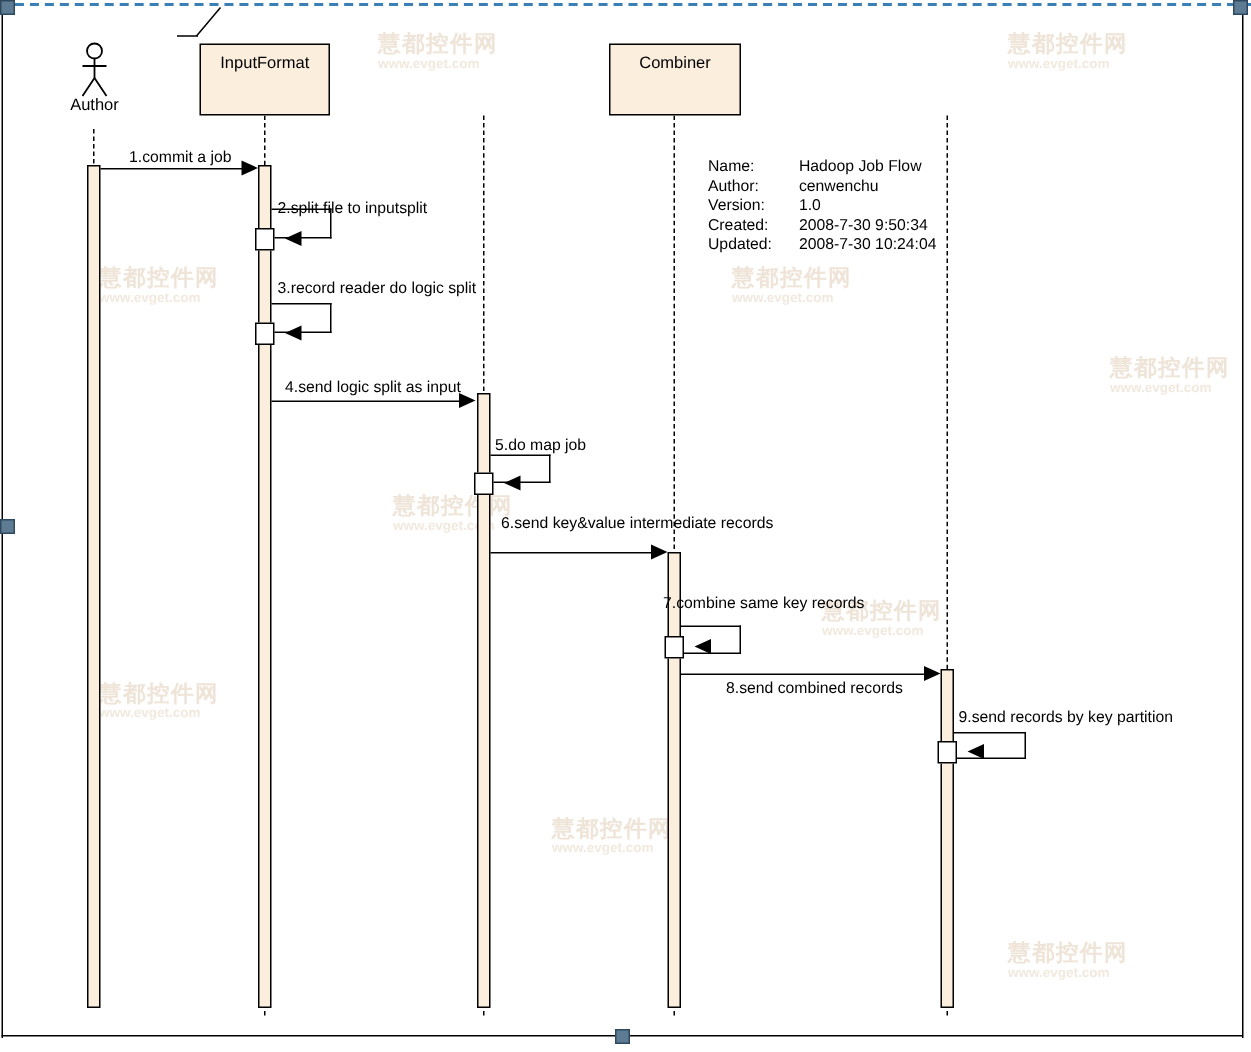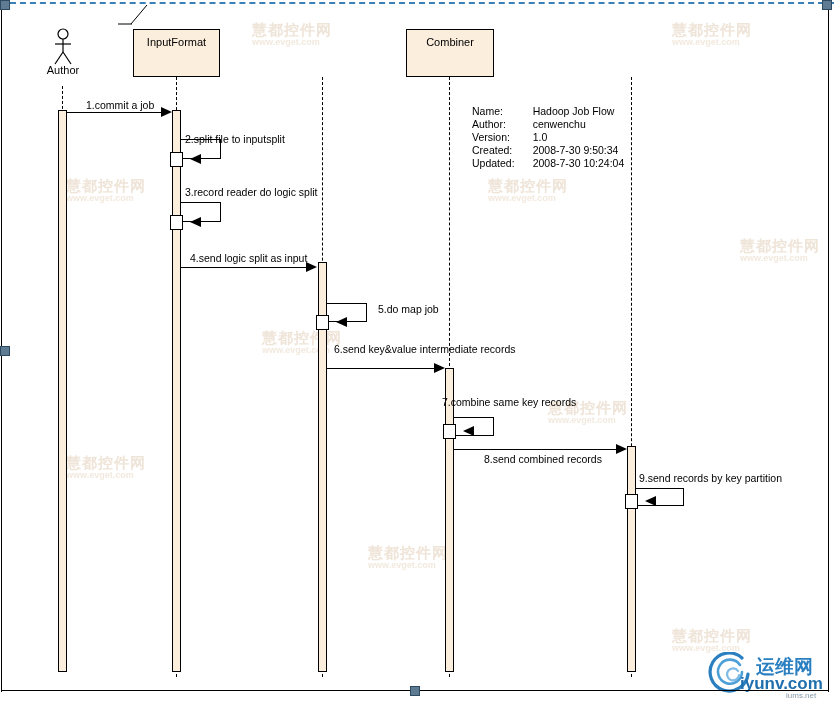--- a/index.html
+++ b/index.html
@@ -248,21 +248,21 @@
   <div class="self-box" style="left:170px;top:215px;"></div>
   <div class="msg-label" style="left:185px;top:186px;">3.record reader do logic split</div>
 
   <div class="msg-line" style="left:181px;top:267px;width:130px;"></div>
   <div class="arrow-r" style="left:306px;top:262px;"></div>
   <div class="msg-label" style="left:190px;top:252px;">4.send logic split as input</div>
 
   <div class="self-loop" style="left:327px;top:303px;width:40px;height:19px;"></div>
   <div class="arrow-l" style="left:336px;top:317px;"></div>
   <div class="self-box" style="left:316px;top:315px;"></div>
-  <div class="msg-label" style="left:330px;top:303px;margin-left:48px;">5.do map job</div>
+  <div class="msg-label" style="left:330px;top:291px;">5.do map job</div>
 
   <div class="msg-line" style="left:327px;top:368px;width:113px;"></div>
   <div class="arrow-r" style="left:434px;top:363px;"></div>
   <div class="msg-label" style="left:334px;top:343px;">6.send key&amp;value intermediate records</div>
 
   <div class="self-loop" style="left:454px;top:417px;width:40px;height:19px;"></div>
   <div class="arrow-l" style="left:463px;top:426px;"></div>
   <div class="self-box" style="left:443px;top:424px;"></div>
   <div class="msg-label" style="left:442px;top:396px;">7.combine same key records</div>
 
@@ -274,30 +274,20 @@
   <div class="arrow-l" style="left:645px;top:496px;"></div>
   <div class="self-box" style="left:625px;top:494px;"></div>
   <div class="msg-label" style="left:639px;top:472px;">9.send records by key partition</div>
 
   <svg style="position:absolute;left:118px;top:3px;" width="30" height="22" viewBox="0 0 30 22">
     <polygon points="0,0 30,0 30,2 14,21 0,21" fill="#ffffff"></polygon>
     <line x1="13" y1="21" x2="29" y2="2" stroke="#000" stroke-width="1"></line>
     <line x1="0" y1="21" x2="14" y2="21" stroke="#000" stroke-width="1"></line>
   </svg>
 
-  <div class="logo" style="left:700px;top:650px;width:130px;height:50px;">
-    <svg style="position:absolute;left:8px;top:2px;" width="48" height="46" viewBox="0 0 48 46">
-      <path d="M34 6 A19 19 0 1 0 40 22" fill="none" stroke="#2a7fc1" stroke-width="3.2" stroke-linecap="round"></path>
-      <path d="M32 13 A12 12 0 1 0 34 20" fill="none" stroke="#4d9fd8" stroke-width="2.6" stroke-linecap="round"></path>
-      <path d="M30 19 A6 6 0 1 0 31 23" fill="none" stroke="#7fbbe6" stroke-width="2.2" stroke-linecap="round"></path>
-    </svg>
-    <div class="logo-text-cn">运维网</div>
-    <div class="logo-text-en">iyunv.com</div>
-    <div class="logo-tag">iums.net</div>
-  </div>
 
   <div class="sel-top"></div>
   <div class="sel-left"></div>
   <div class="sel-right"></div>
   <div class="sel-bottom"></div>
   <div class="handle" style="left:0px;top:0px;"></div>
   <div class="handle" style="left:822px;top:0px;"></div>
   <div class="handle" style="left:0px;top:346px;"></div>
   <div class="handle" style="left:410px;top:686px;"></div>
 

